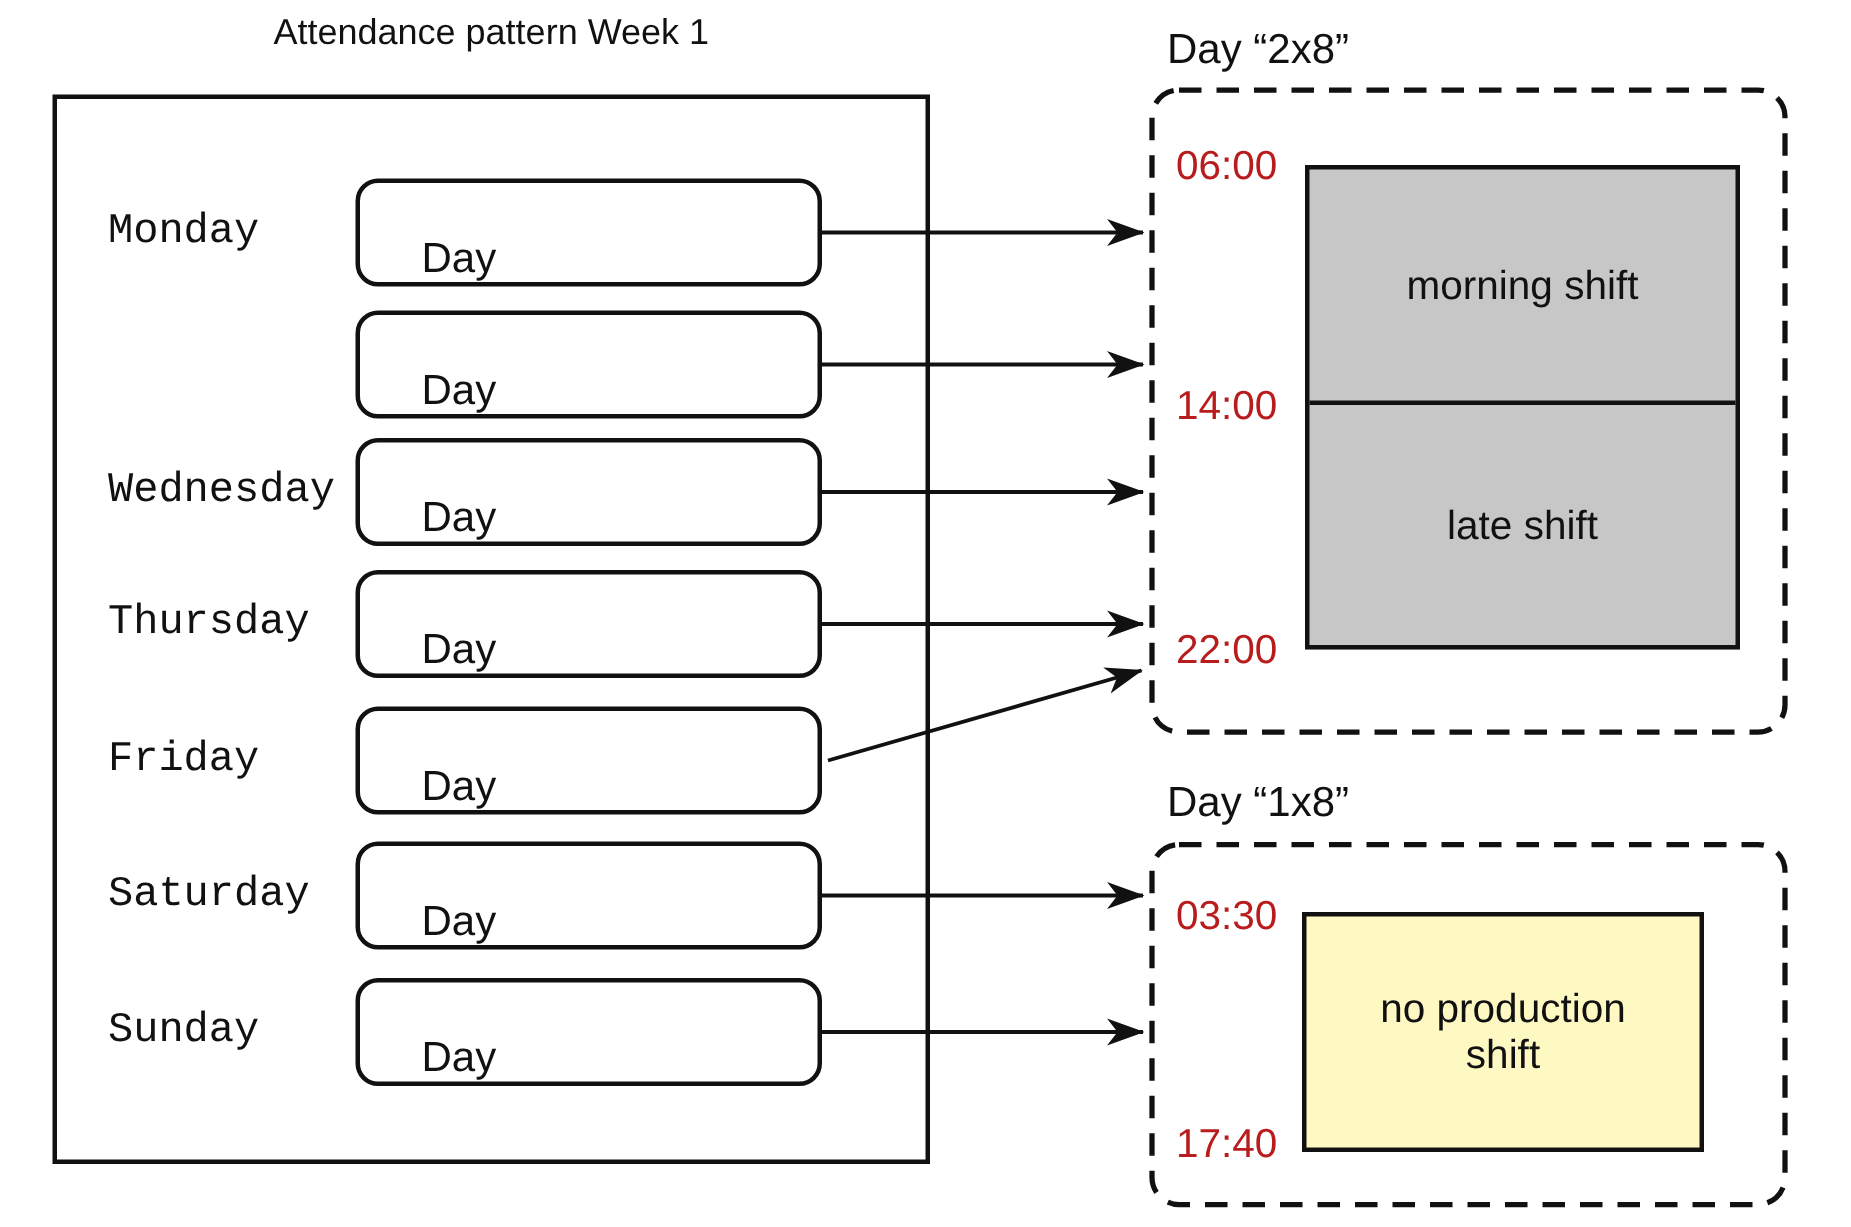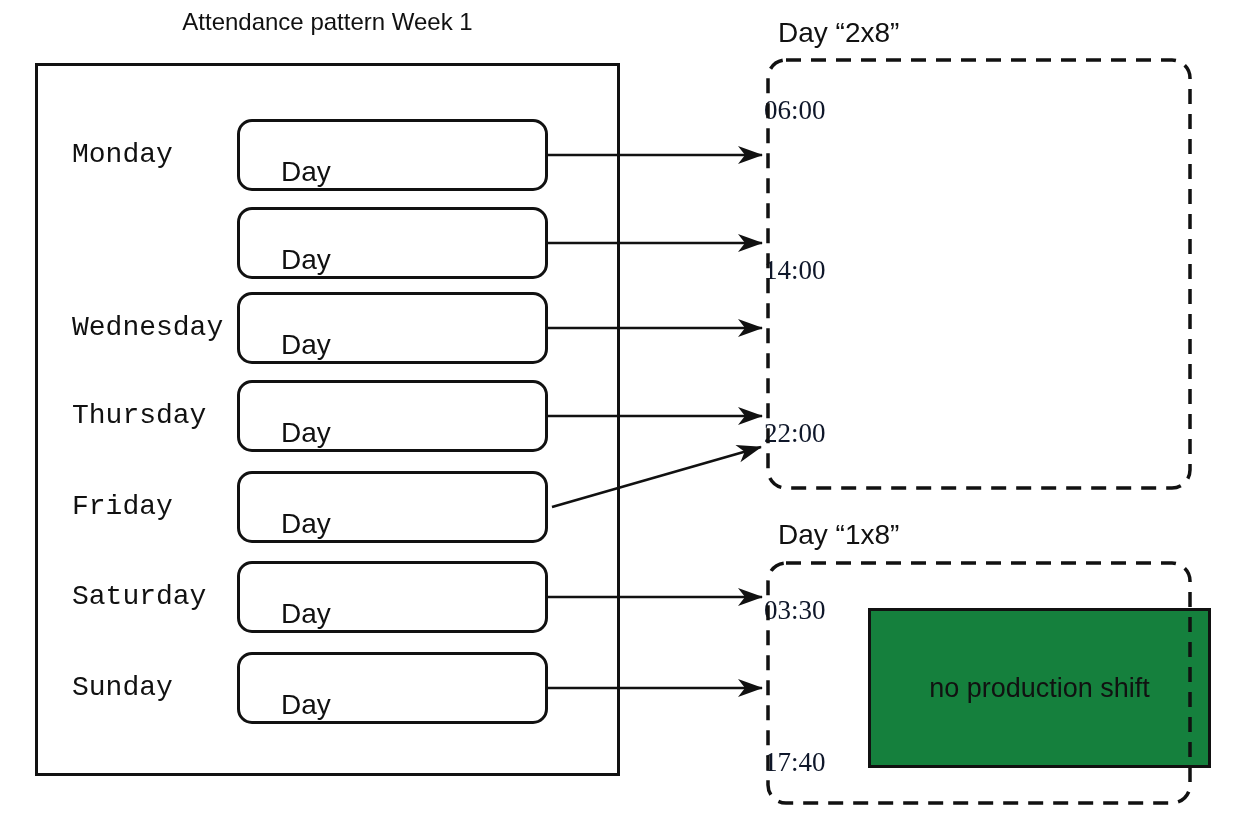--- a/index.html
+++ b/index.html
@@ -31,22 +31,22 @@
     padding-left:41px;font-size:28px;color:#111;
   }
   .overlay{
     position:absolute;left:0;top:0;width:1234px;height:818px;
     pointer-events:none;z-index:5;
   }
   .panel-title{
     position:absolute;left:778px;font-size:28px;color:#111;z-index:2;
   }
   .time-label{
-    position:absolute;left:764px;width:76px;height:30px;line-height:30px;
-    font-size:27px;color:#0f172a;z-index:2;font-family:Liberation Serif, serif;
+    position:absolute;left:784px;width:76px;height:30px;line-height:30px;
+    font-size:27px;color:#b91c1c;z-index:2;
   }
   .shift-box{
     position:absolute;box-sizing:border-box;z-index:2;
     border:3px solid #111;
   }
   .shift-half{
     display:flex;align-items:center;justify-content:center;
     font-size:27px;color:#111;box-sizing:border-box;text-align:center;
   }
 </style>
@@ -92,27 +92,35 @@
   <div class="day-box" style="top:652px">
       <span>Day</span>
     </div>
 
   <div class="panel-title" style="top:17px">Day “2x8”</div>
 
   <div class="time-label" style="top:95px">06:00</div>
   <div class="time-label" style="top:255px">14:00</div>
   <div class="time-label" style="top:418px">22:00</div>
 
+  <div class="shift-box" style="left:870px;top:110px;width:290px;height:323px;background:#c7c7c7;">
+    <div class="shift-half" style="height:157px;border-bottom:3px solid #111;">
+      <span>morning shift</span>
+    </div>
+    <div class="shift-half" style="height:160px;">
+      <span>late shift</span>
+    </div>
+  </div>
 
   <div class="panel-title" style="top:519px">Day “1x8”</div>
 
   <div class="time-label" style="top:595px">03:30</div>
   <div class="time-label" style="top:747px">17:40</div>
 
-  <div class="shift-box shift-half" style="left:868px;top:608px;width:343px;height:160px;background:#15803d;padding:0 42px;">
+  <div class="shift-box shift-half" style="left:868px;top:608px;width:268px;height:160px;background:#fef9c3;padding:0 42px;">
     <span>no production shift</span>
   </div>
 
   <svg class="overlay" viewBox="0 0 1234 818" xmlns="http://www.w3.org/2000/svg">
     <defs>
       <marker id="arrowhead" viewBox="0 0 26 20" refX="25" refY="10" markerWidth="26" markerHeight="20" orient="auto" markerUnits="userSpaceOnUse">
         <path d="M26,10 L1,1 L8,10 L1,19 Z" fill="#111"></path>
       </marker>
     </defs>
 

